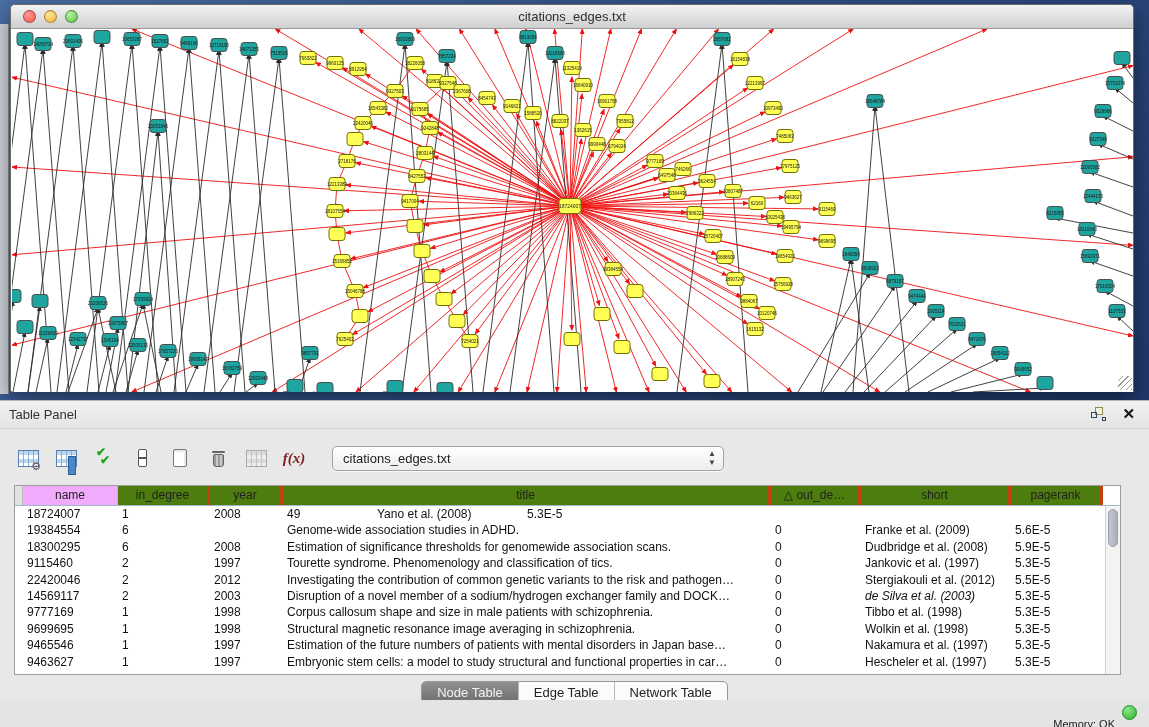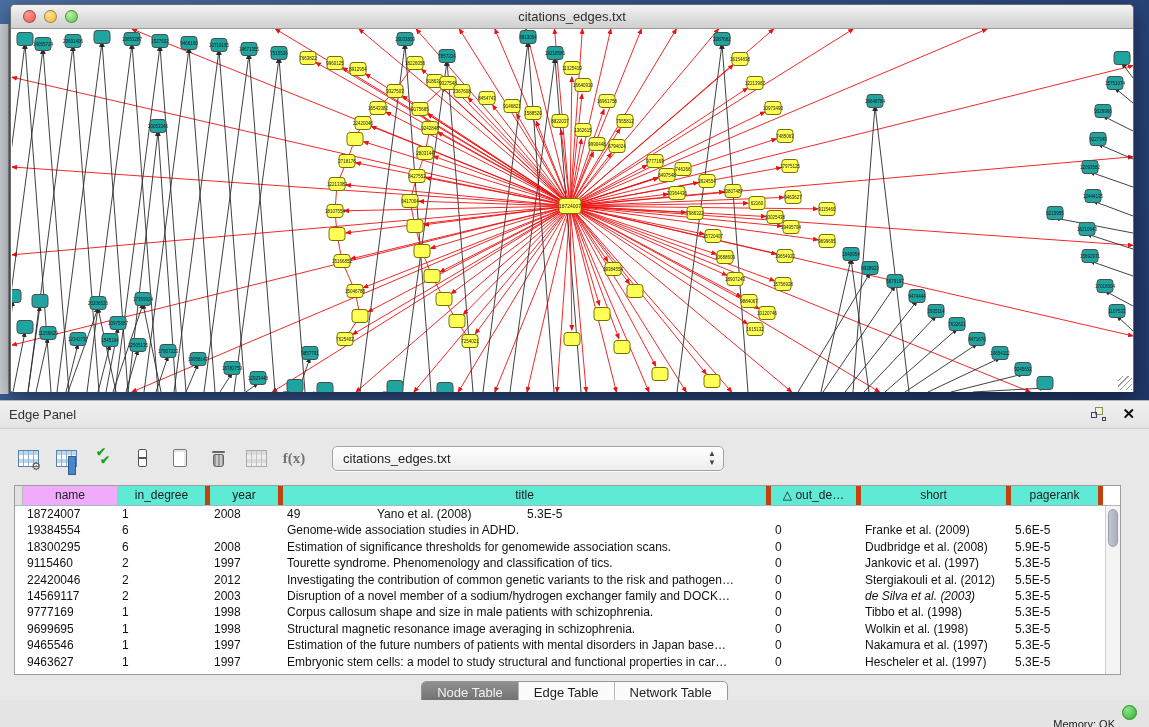--- a/index.html
+++ b/index.html
@@ -50,29 +50,29 @@
      repeating-linear-gradient(180deg,#d9d9d9 0 4px,#efefef 4px 8px),#efefef;opacity:.8;}
   .icon-checks{position:relative;width:20px;height:20px;}
   .icon-checks span{position:absolute;color:#17a317;font-weight:bold;font-size:12px;line-height:12px;}
   .icon-checks .c1{left:2px;top:-2px;} .icon-checks .c2{left:6px;top:6px;}
   .icon-domino{width:9px;height:18px;border:1.5px solid #555;border-radius:2px;background:linear-gradient(#fff 0 45%,#555 45% 55%,#fff 55%);}
   .icon-doc{width:14px;height:18px;border:1.5px solid #777;border-radius:2px;background:#fff;box-shadow:inset -2px 2px 0 #e8e8e8;}
   .icon-trash{position:relative;width:15px;height:19px;}
   .icon-trash .lid{position:absolute;left:1px;top:2px;width:13px;height:2px;background:#666;border-radius:1px;}
   .icon-trash .body{position:absolute;left:2px;top:5px;width:11px;height:13px;border-radius:2px 2px 3px 3px;
      background:repeating-linear-gradient(90deg,#9a9a9a 0 2px,#c9c9c9 2px 4px);border:1px solid #666;}
-  .icon-fx{font-family:"Liberation Serif",serif;font-weight:bold;font-size:15px;color:#737373;}
+  .icon-fx{font-family:"Liberation Serif",serif;font-style:italic;font-weight:bold;font-size:15px;color:#7f1d1d;}
   .combo{position:relative;margin-left:14px;width:392px;height:25px;border:1px solid #a3a3a3;border-radius:5px;
      background:linear-gradient(#ffffff,#ededed);font-size:13px;color:#222;line-height:23px;padding-left:10px;
      box-shadow:0 1px 1px rgba(255,255,255,.8), inset 0 1px 0 #fff;}
   .combo .arrows{position:absolute;right:7px;top:2px;display:flex;flex-direction:column;line-height:9px;font-size:8px;color:#444;}
 
   .tablewrap{position:absolute;left:14px;top:84px;width:1107px;height:190px;background:#fff;border:1px solid #9d9d9d;overflow:hidden;}
   .thead{display:flex;height:20px;border-bottom:1px solid #9fb9c6;}
-  .th{font-size:12px;color:#222;text-align:center;line-height:19px;background:#5eead4;border-right:5px solid #c2410c;
+  .th{font-size:12px;color:#222;text-align:center;line-height:19px;background:#4d7c0f;border-right:3px solid #c2410c;
       overflow:hidden;white-space:nowrap;text-overflow:ellipsis;flex:none;}
   .th.gray{background:#f0abfc;border-right:1px solid #bdbdbd;}
   .gutter{width:8px;background:#e2e2e2;border-right:1px solid #bdbdbd;flex:none;}
   .trow{display:flex;height:16.4px;background:#fff;}
   .td{font-size:12px;color:#111;line-height:16px;padding-left:4px;overflow:hidden;white-space:nowrap;flex:none;}
   .vscroll{position:absolute;right:0;top:20px;bottom:0;width:15px;background:#f4f4f4;border-left:1px solid #d0d0d0;}
   .vthumb{position:absolute;left:2px;top:3px;width:10px;height:38px;border-radius:6px;background:linear-gradient(90deg,#c2c7d1,#a9afbc);border:1px solid #98a0ae;}
 
   .tabs{position:absolute;left:0;right:0;top:280px;display:flex;justify-content:center;}
   .seg{display:flex;border:1px solid #979797;border-radius:5px;overflow:hidden;background:#fbfbfb;box-shadow:0 1px 1px rgba(0,0,0,.12);}
@@ -568,21 +568,21 @@
             <rect x="547" y="169.5" width="22" height="15" rx="3" fill="#ffff55" stroke="#707000" stroke-width="1"></rect>
             <text x="558" y="178.6" text-anchor="middle" font-size="5" fill="#1a1a1a">18724007</text>
           </svg>
       </div>
       <div class="grip"></div>
     </div>
   </div>
 
   <div class="panel">
     <div class="panel-titlebar">
-      <span class="panel-title">Edge Panel</span>
+      <span class="panel-title">Table Panel</span>
       <div class="panel-btns">
         <span class="float-ic">
             <span class="sq1"></span>
             <span class="sq2"></span>
             <span class="sq3"></span>
           </span>
         <span class="close-ic">✕</span>
       </div>
     </div>
 

